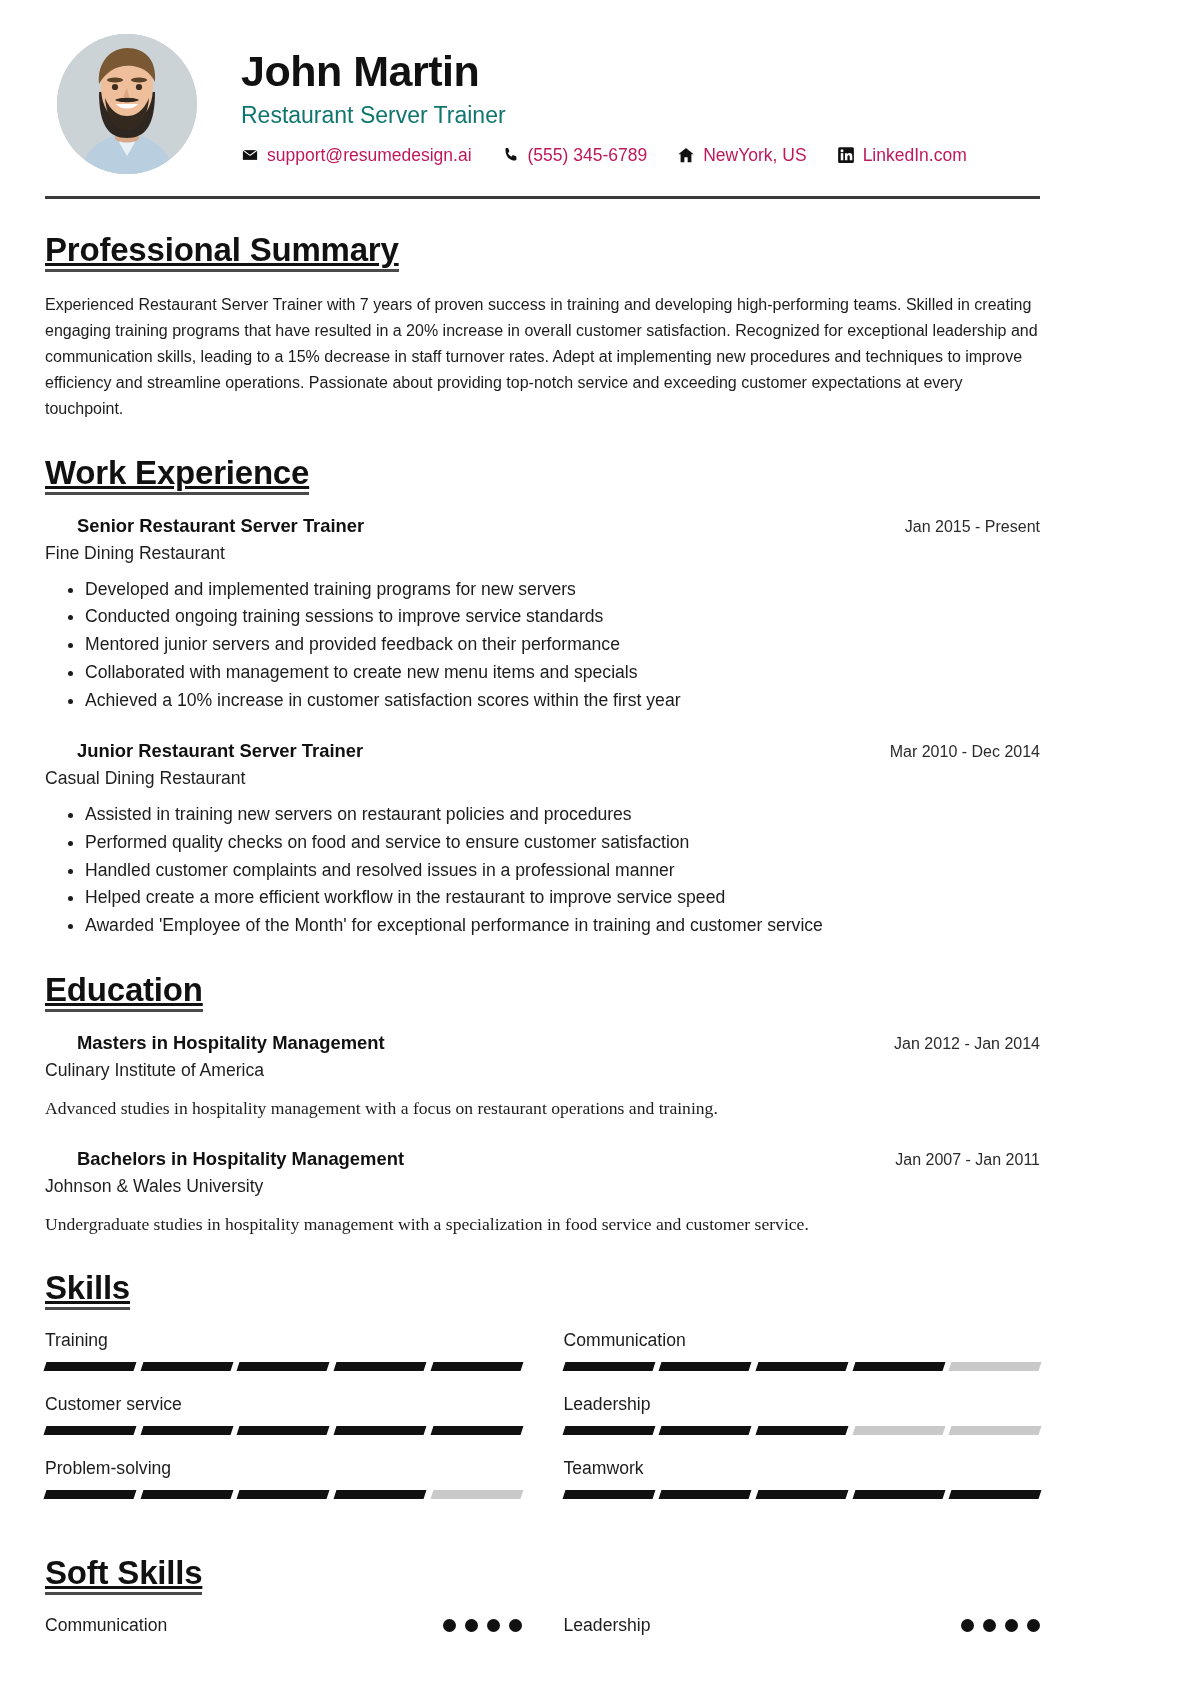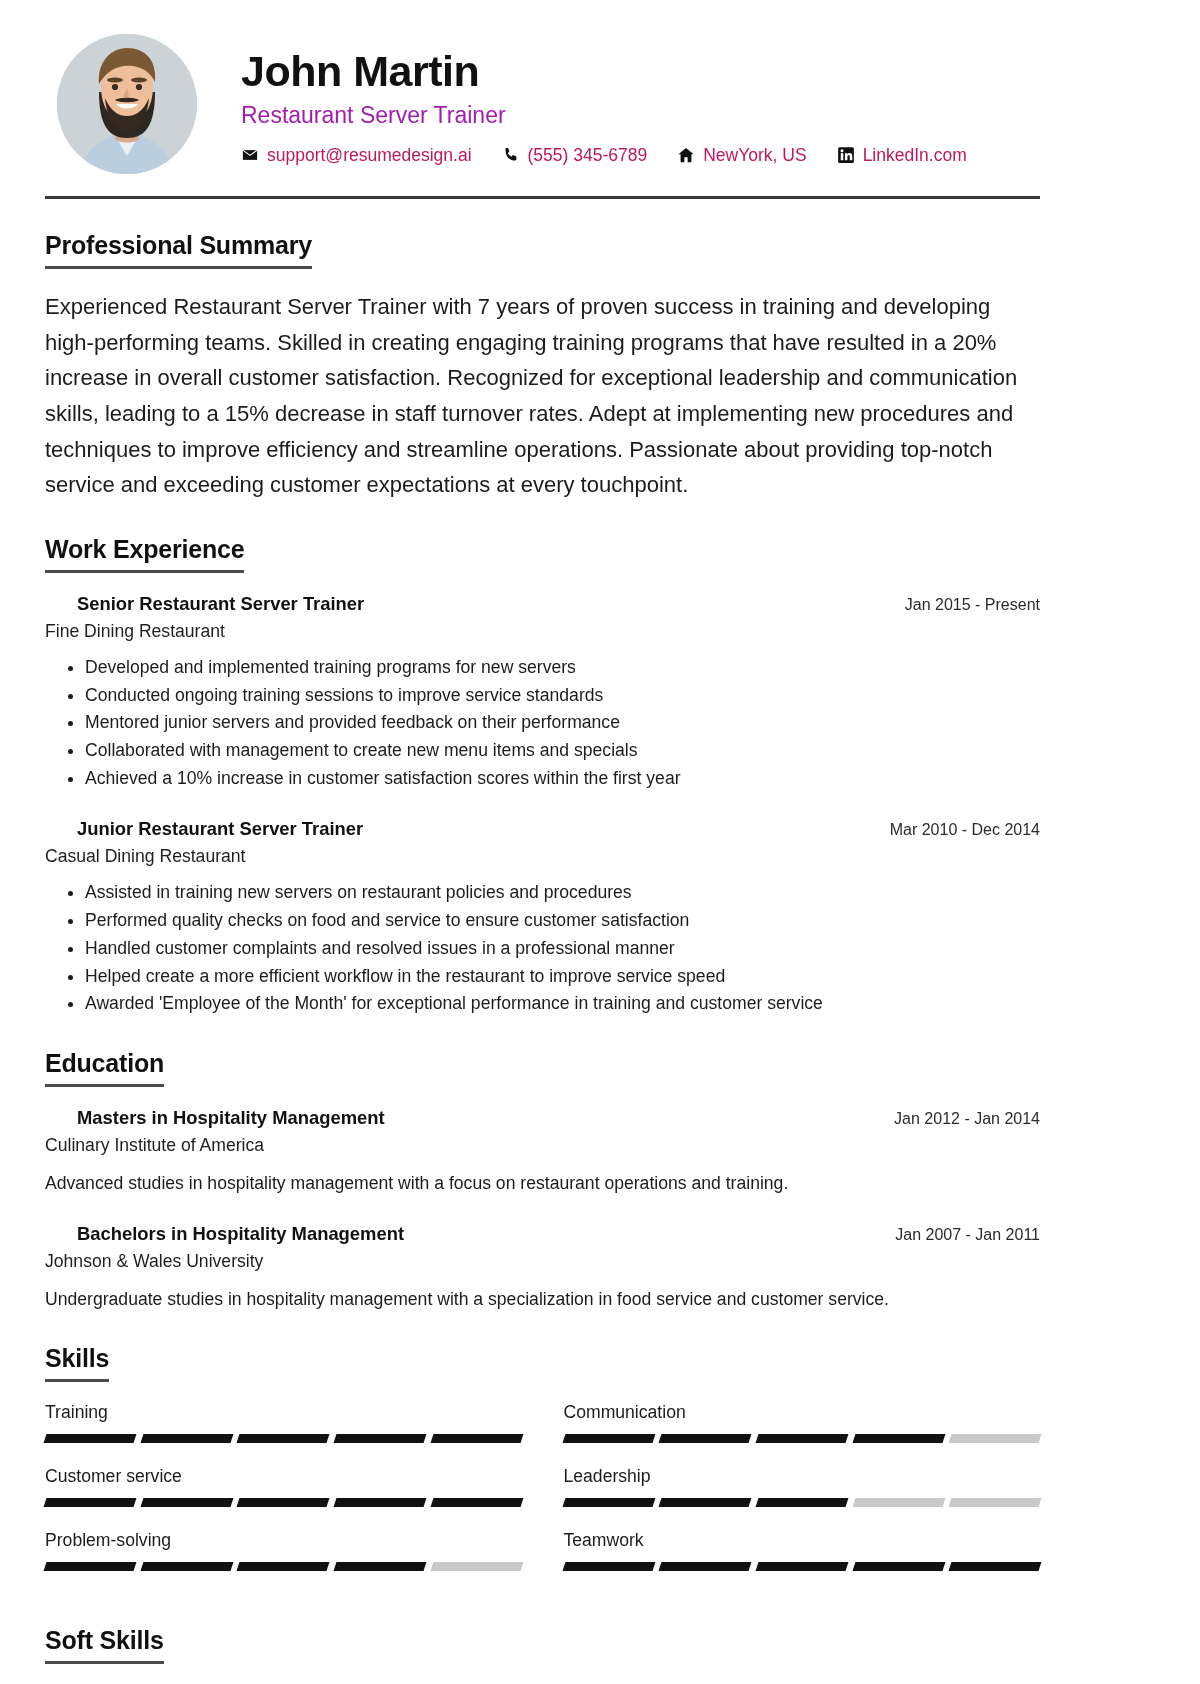--- a/index.html
+++ b/index.html
@@ -41,21 +41,21 @@
   .name {
     font-size: 43px;
     font-weight: bold;
     letter-spacing: -0.5px;
     line-height: 1.08;
     color: #111;
   }
   .role {
     font-size: 23px;
     font-weight: 400;
-    color: #a21caf;
+    color: #0f766e;
     margin-top: 7px;
   }
   .contacts {
     display: flex;
     align-items: center;
     margin-top: 16px;
     font-size: 17.5px;
     color: #be185d;
     gap: 30px;
     flex-wrap: nowrap;
@@ -79,31 +79,32 @@
   .rule {
     height: 3px;
     background: #3a3a3a;
     margin: 0 0 0 0;
   }
 
   
   .section { margin-top: 32px; }
   .section-title {
     display: inline-block;
-    font-size: 25px;
+    font-size: 33px;
     font-weight: bold;
     color: #111;
-    padding-bottom: 6px;
+    padding-bottom: 0;
     border-bottom: 3px solid #4a4a4a;
     letter-spacing: -0.2px;
+    text-decoration: underline;
   }
   .section-body { margin-top: 20px; }
 
   .summary {
-    font-size: 22px;
+    font-size: 16px;
     line-height: 1.62;
     color: #1c1c1c;
     text-align: left;
   }
 
   
   .entry { margin-top: 4px; }
   .entry + .entry { margin-top: 26px; }
   .entry-head {
     display: flex;
@@ -125,20 +126,21 @@
   .entry-org {
     font-size: 17.6px;
     color: #1f1f1f;
     margin-top: 6px;
   }
   .entry-desc {
     font-size: 17.6px;
     color: #1c1c1c;
     margin-top: 14px;
     line-height: 1.5;
+    font-family: Liberation Serif, serif;
   }
   ul.bullets {
     margin-top: 13px;
     padding-left: 40px;
     list-style: disc;
   }
   ul.bullets li {
     font-size: 17.6px;
     line-height: 1.47;
     color: #1c1c1c;

